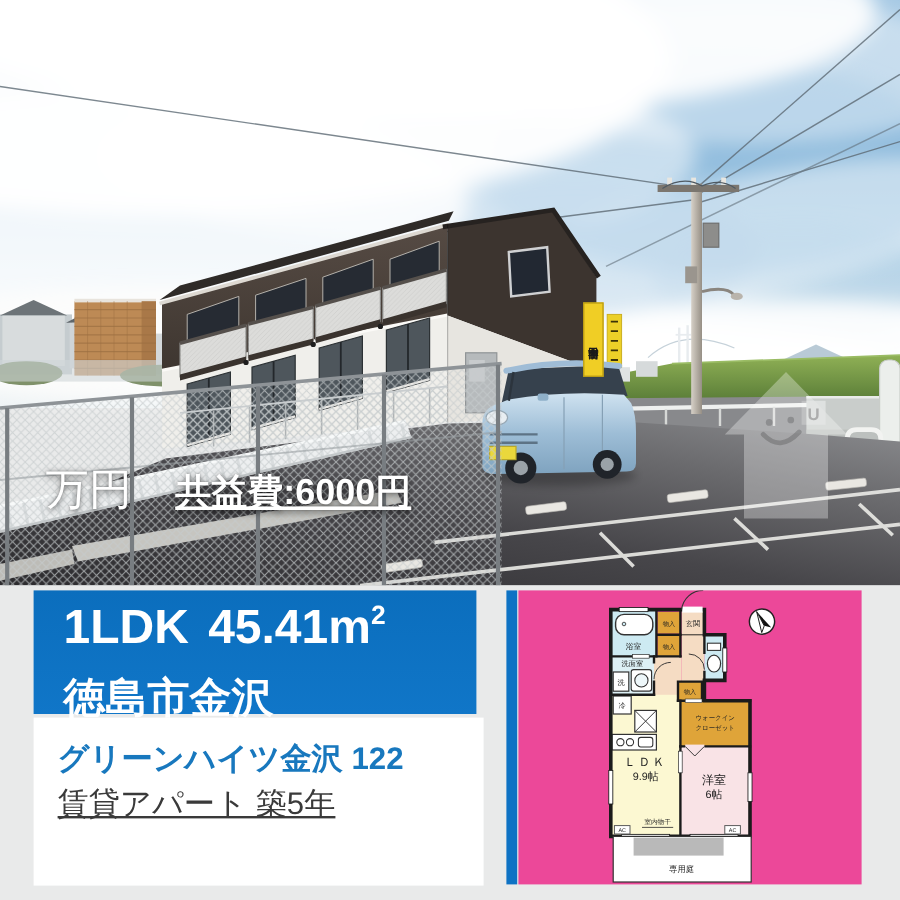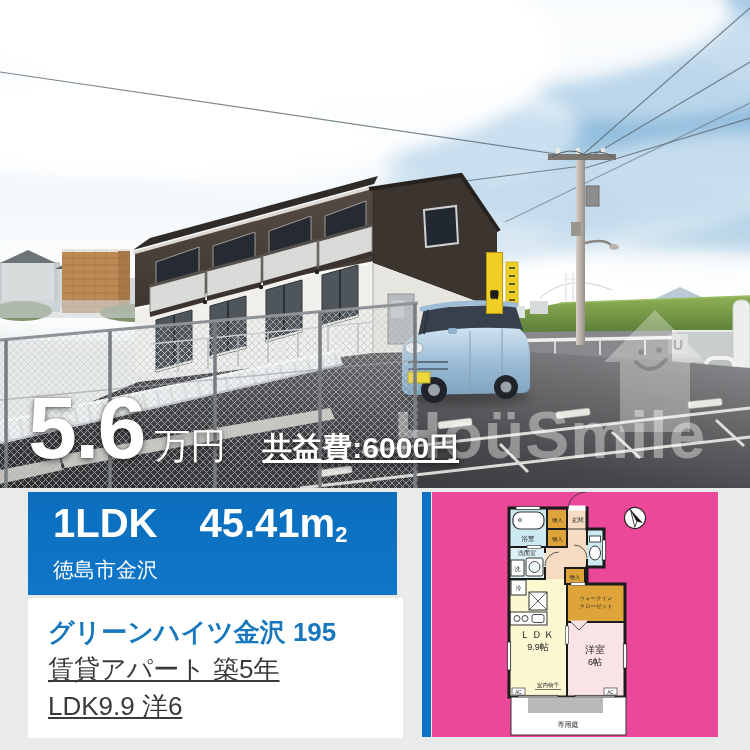--- a/index.html
+++ b/index.html
@@ -38,23 +38,23 @@
 
   
   .bottom{position:absolute;left:0;top:488px;width:750px;height:262px;background:#e9eaea;}
 
   .info-box{
     position:absolute;left:28px;top:4px;width:369px;height:103px;
     background:linear-gradient(#0b6ebd,#1076c8);color:#fff;box-sizing:border-box;
     padding:8px 0 0 25px;
   }
   .info-line1{font-size:40px;font-weight:700;line-height:46px;display:flex;align-items:flex-start;}
-  .info-area{margin-left:42px;display:flex;align-items:flex-end;}
+  .info-area{margin-left:16px;display:flex;align-items:flex-start;}
   .info-sup{font-size:22px;font-weight:700;line-height:1;margin-top:2px;}
-  .info-line2{font-size:21px;font-weight:400;line-height:34px;margin-top:7px;}
+  .info-line2{font-size:35px;font-weight:700;line-height:34px;margin-top:19px;}
 
   .detail-card{
     position:absolute;left:28px;top:110px;width:375px;height:140px;background:#fff;
     box-sizing:border-box;padding:16px 10px 0 20px;
   }
   .detail-name{font-size:26px;font-weight:700;color:#1878be;line-height:37px;white-space:nowrap;}
   .detail-row{font-size:26px;font-weight:500;color:#3a3a3a;line-height:37px;white-space:nowrap;text-decoration:underline;}
 
   .divider-bar{position:absolute;left:422px;top:4px;width:9px;height:245px;background:#0e72c4;}
   .plan-panel{position:absolute;left:432px;top:4px;width:286px;height:245px;background:#ec4899;}
@@ -342,46 +342,43 @@
     <path d="M655,310 L604,362 L620,362 L620,432 L690,432 L690,362 L706,362 Z" fill="#ffffff" opacity="0.62"></path>
     <rect x="668" y="334" width="20" height="20" fill="#ffffff" opacity="0.8"></rect>
     <circle cx="641" cy="352" r="2.8" fill="#7d7d7d" opacity="0.75"></circle>
     <circle cx="659" cy="350" r="2.8" fill="#7d7d7d" opacity="0.75"></circle>
     <path d="M636,362 Q650,377 666,360" stroke="#7d7d7d" stroke-width="4" fill="none" stroke-linecap="round" opacity="0.75"></path>
   </g>
   <text x="678" y="350" font-size="14" font-weight="bold" fill="#8a8a8a" opacity="0.6" text-anchor="middle">U</text>
 </svg>
 
   <div class="photo-sign">㈱山田商事</div>
-  <div class="wm-text">HoüSmile</div>
   <div class="price-overlay">
-    <span class="price-big">5.6</span>
     <span class="price-unit">万円</span>
     <span class="price-fee">共益費:6000円</span>
   </div>
 </div>
 
 <div class="bottom">
 
   <div class="info-box">
     <div class="info-line1">
       <span>1LDK</span>
       <span class="info-area">
         <span>45.41</span>
           <span>m</span>
           <span class="info-sup">2</span>
       </span>
     </div>
     <div class="info-line2">徳島市金沢</div>
   </div>
 
   <div class="detail-card">
-    <div class="detail-name">グリーンハイツ金沢 195</div>
+    <div class="detail-name">グリーンハイツ金沢 122</div>
     <div class="detail-row">賃貸アパート 築5年</div>
-    <div class="detail-row">LDK9.9 洋6</div>
   </div>
 
   <div class="divider-bar"></div>
 
   <div class="plan-panel">
     <svg width="286" height="245" viewBox="0 0 286 245">
 
       <rect x="78" y="17" width="37" height="38" fill="#cdeaf2"></rect>
       <rect x="116" y="18" width="19" height="18" fill="#dfa439"></rect>
       <rect x="116" y="38" width="19" height="17" fill="#dfa439"></rect>

